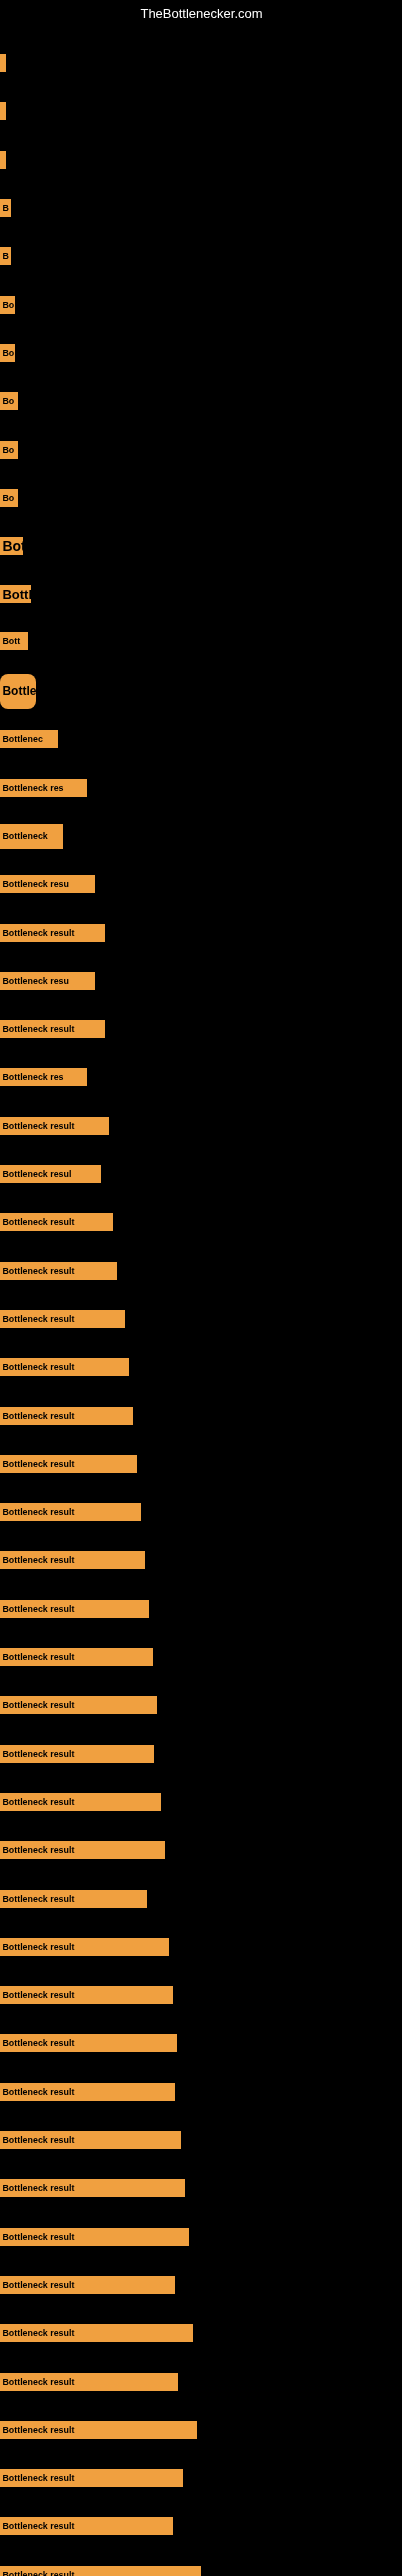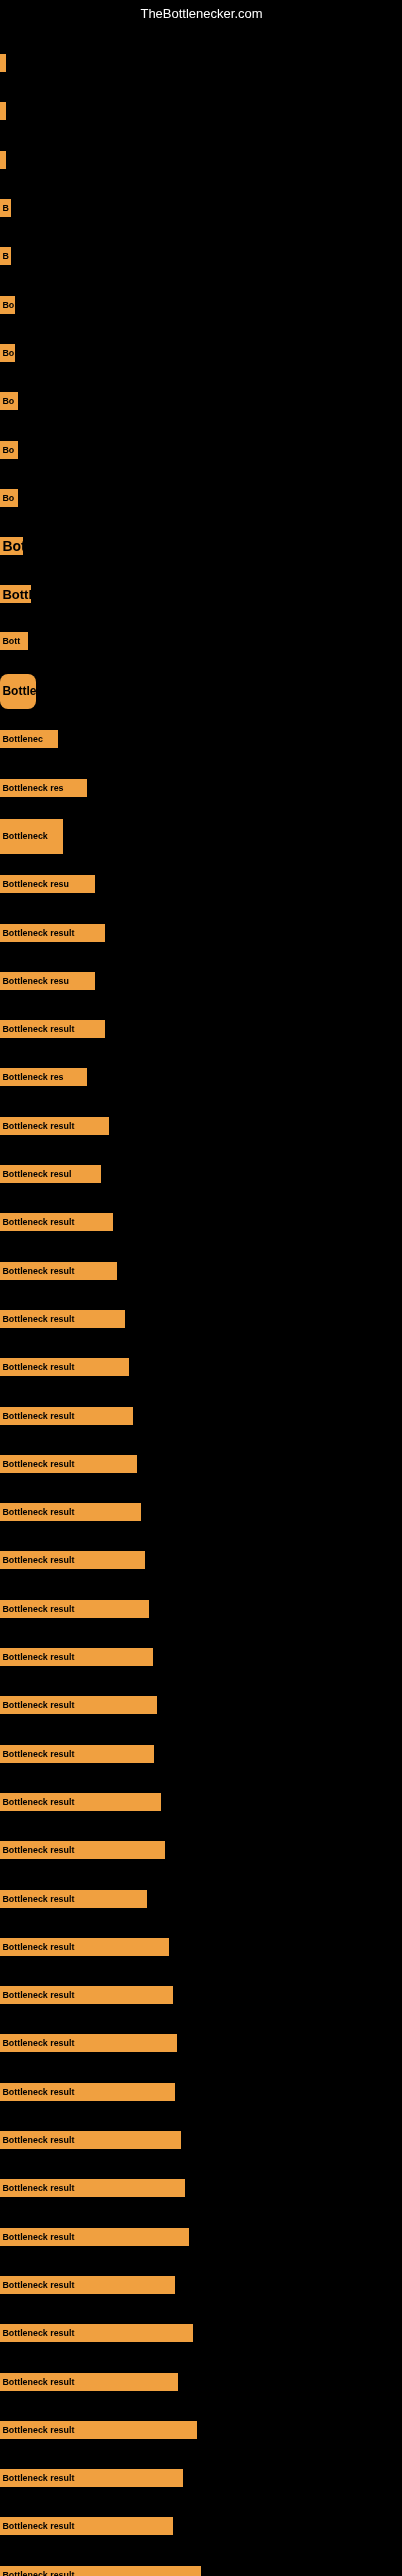--- a/index.html
+++ b/index.html
@@ -82,21 +82,21 @@
     <div style="position: absolute; top: 656px; left: 0px; width: 100%; height: 22.5px; display: flex; align-items: center;">
       <div style="background-color: rgb(240, 160, 64); color: rgb(0, 0, 0); font-size: 12px; font-weight: bold; white-space: nowrap; overflow: hidden; padding: 1.6px 2.4px; height: 35px; display: flex; align-items: center; width: 36px; min-width: 36px; border-radius: 8px;">Bottle</div>
     </div>
     <div style="position: absolute; top: 704px; left: 0px; width: 100%; height: 22.5px; display: flex; align-items: center;">
       <div style="background-color: rgb(240, 160, 64); color: rgb(0, 0, 0); font-size: 8.9px; font-weight: bold; white-space: nowrap; overflow: hidden; padding: 1.6px 2.4px; height: 17.7px; display: flex; align-items: center; width: 58px; min-width: 58px;">Bottlenec</div>
     </div>
     <div style="position: absolute; top: 753px; left: 0px; width: 100%; height: 22.5px; display: flex; align-items: center;">
       <div style="background-color: rgb(240, 160, 64); color: rgb(0, 0, 0); font-size: 8.9px; font-weight: bold; white-space: nowrap; overflow: hidden; padding: 1.6px 2.4px; height: 17.7px; display: flex; align-items: center; width: 87px; min-width: 87px;">Bottleneck res</div>
     </div>
     <div style="position: absolute; top: 801px; left: 0px; width: 100%; height: 22.5px; display: flex; align-items: center;">
-      <div style="background-color: rgb(240, 160, 64); color: rgb(0, 0, 0); font-size: 8.9px; font-weight: bold; white-space: nowrap; overflow: hidden; padding: 1.6px 2.4px; height: 35px; display: flex; align-items: center; width: 63px; min-width: 63px;">Bottleneck</div>
+      <div style="background-color: rgb(240, 160, 64); color: rgb(0, 0, 0); font-size: 8.9px; font-weight: bold; white-space: nowrap; overflow: hidden; padding: 1.6px 2.4px; height: 25px; display: flex; align-items: center; width: 63px; min-width: 63px;">Bottleneck</div>
     </div>
     <div style="position: absolute; top: 849px; left: 0px; width: 100%; height: 22.5px; display: flex; align-items: center;">
       <div style="background-color: rgb(240, 160, 64); color: rgb(0, 0, 0); font-size: 8.9px; font-weight: bold; white-space: nowrap; overflow: hidden; padding: 1.6px 2.4px; height: 17.7px; display: flex; align-items: center; width: 95px; min-width: 95px;">Bottleneck resu</div>
     </div>
     <div style="position: absolute; top: 898px; left: 0px; width: 100%; height: 22.5px; display: flex; align-items: center;">
       <div style="background-color: rgb(240, 160, 64); color: rgb(0, 0, 0); font-size: 8.9px; font-weight: bold; white-space: nowrap; overflow: hidden; padding: 1.6px 2.4px; height: 17.7px; display: flex; align-items: center; width: 105px; min-width: 105px;">Bottleneck result</div>
     </div>
     <div style="position: absolute; top: 946px; left: 0px; width: 100%; height: 22.5px; display: flex; align-items: center;">
       <div style="background-color: rgb(240, 160, 64); color: rgb(0, 0, 0); font-size: 8.9px; font-weight: bold; white-space: nowrap; overflow: hidden; padding: 1.6px 2.4px; height: 17.7px; display: flex; align-items: center; width: 95px; min-width: 95px;">Bottleneck resu</div>
     </div>

